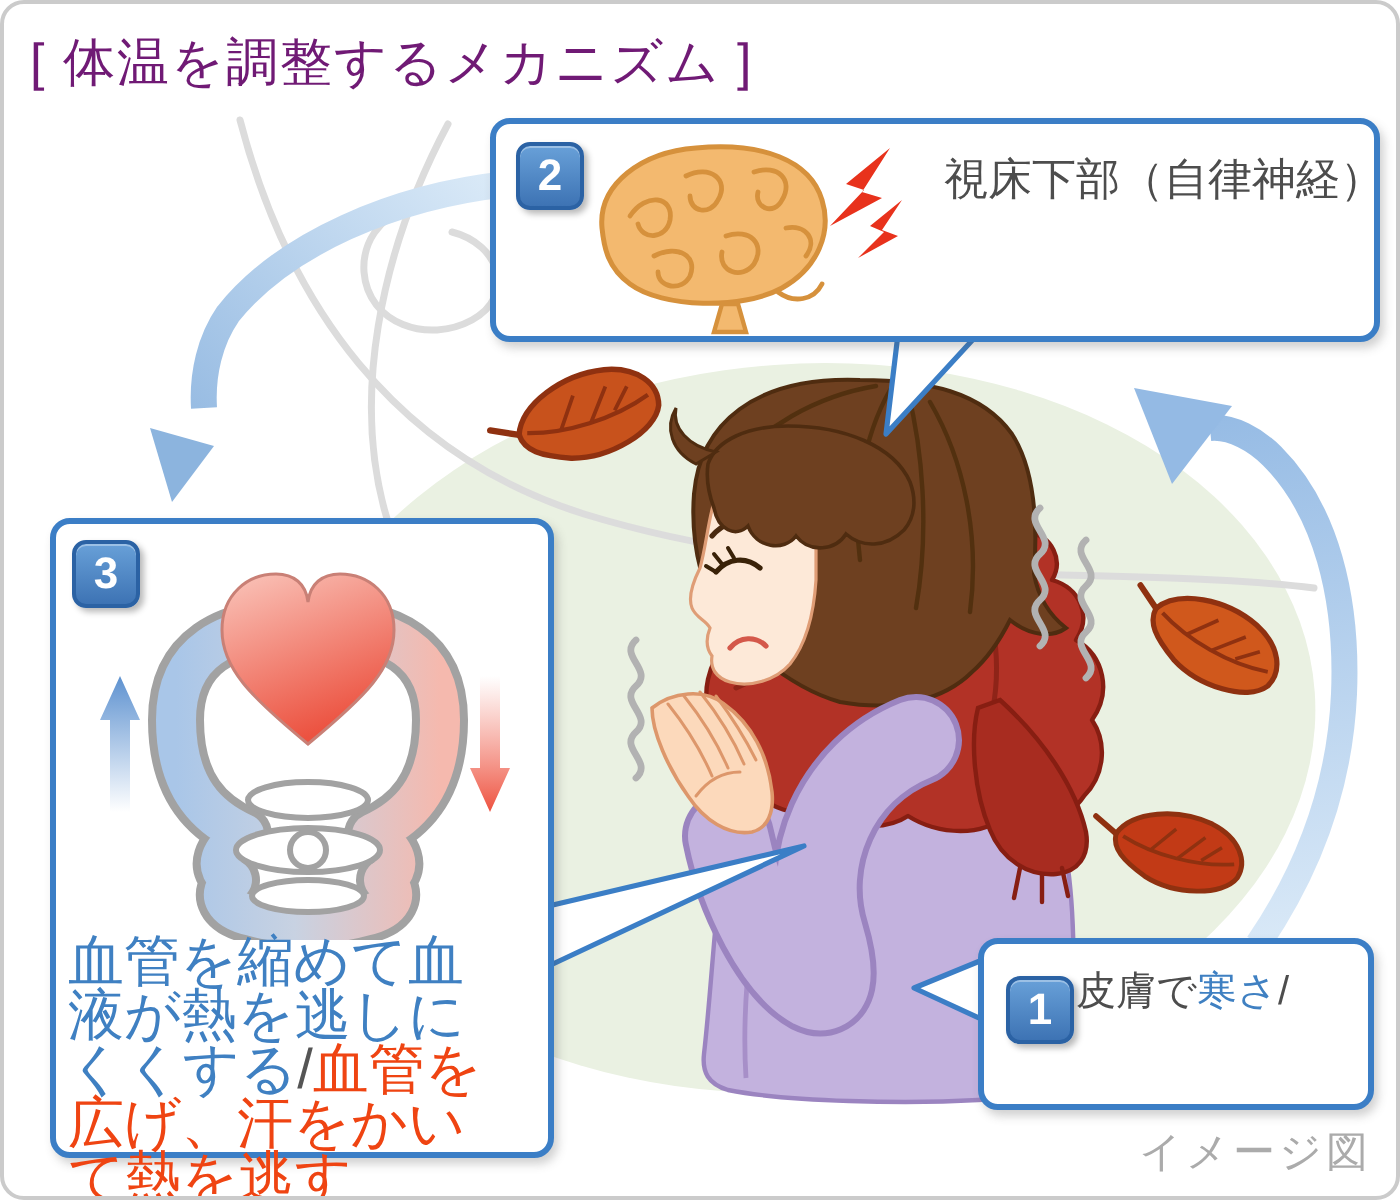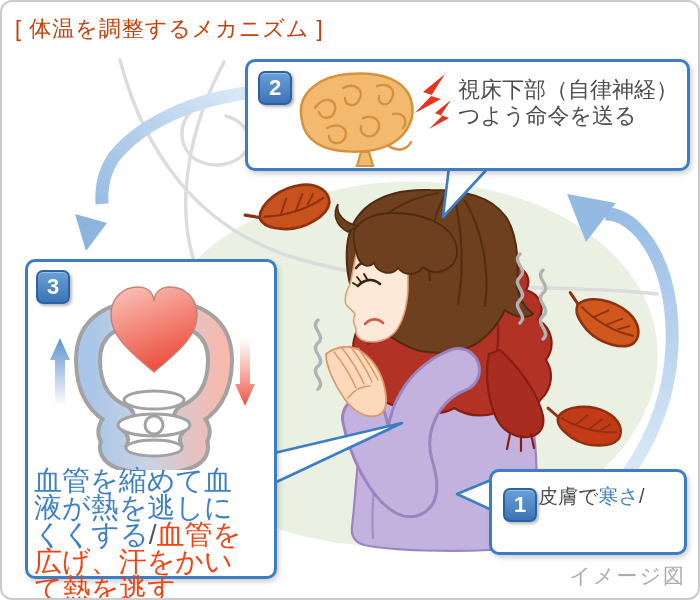--- a/index.html
+++ b/index.html
@@ -3,21 +3,21 @@
 <meta charset="utf-8">
 <style>
   html,body{margin:0;padding:0;background:#fff;}
   .stage{
     position:relative;width:700px;height:600px;box-sizing:border-box;
     border:2px solid #cbcbcb;border-radius:12px;background:#ffffff;
     font-family:"Liberation Sans","DejaVu Sans",sans-serif;overflow:hidden;
   }
   .scene{position:absolute;left:0;top:0;width:700px;height:600px;}
   .title{
-    position:absolute;left:13px;top:12px;font-size:22px;color:#c2410c;
+    position:absolute;left:13px;top:12px;font-size:26px;color:#701a75;
     letter-spacing:1px;white-space:nowrap;
   }
   .footer-note{
     position:absolute;right:12px;bottom:8px;font-size:21px;color:#ababab;
     letter-spacing:2px;
     text-align:right;
   }
   .box{
     position:absolute;box-sizing:border-box;background:#ffffff;
     border:3px solid #3b7ec6;border-radius:10px;
@@ -30,21 +30,21 @@
     position:absolute;width:34px;height:34px;box-sizing:border-box;
     border:2px solid #2b62a4;border-radius:7px;
     background:linear-gradient(180deg,#68a0d8 0%,#3d73b4 100%);
     box-shadow:2px 2px 3px rgba(0,0,0,0.28), inset 0 1px 0 rgba(255,255,255,0.35);
     color:#fff;font-size:22px;font-weight:bold;text-align:center;line-height:29px;
   }
   .badge-2{left:10px;top:9px;}
   .badge-3{left:8px;top:8px;}
   .badge-1{left:11px;top:16px;}
   .b2text{
-    position:absolute;left:210px;top:15px;width:228px;
+    position:absolute;left:224px;top:15px;width:228px;
     font-size:22px;line-height:26px;color:#4d4d4d;white-space:nowrap;
   }
   .b1text{
     position:absolute;left:46px;top:9px;width:140px;
     font-size:20px;line-height:31px;color:#4d4d4d;white-space:nowrap;
   }
   .b3text{
     position:absolute;left:6px;top:205px;width:222px;
     font-size:28px;line-height:27px;word-break:break-all;
   }
@@ -177,21 +177,20 @@
         <path d="M 100 48 C 110 46 116 54 110 62"></path>
         <path d="M 96 80 C 104 86 114 84 118 76"></path>
       </g>
       <g fill="#e8321c">
         <path d="M 152 8 L 130 26 L 139 29 L 122 47 L 148 33 L 138 30 Z"></path>
         <path d="M 158 34 L 142 47 L 149 50 L 136 63 L 156 52 L 148 49 Z"></path>
       </g>
     </svg>
     <div class="b2text">
       <div>視床下部（自律神経）</div>
-      <div>つよう命令を送る</div>
     </div>
   </div>
 
   <div class="box box3">
     <div class="badge badge-3">3</div>
     <svg class="heart-svg" width="246" height="198" viewBox="0 0 246 198">
       <defs>
         <linearGradient id="vg" gradientUnits="userSpaceOnUse" x1="60" y1="0" x2="192" y2="0">
           <stop offset="0" stop-color="#a9c6e8"></stop>
             <stop offset="0.45" stop-color="#c8d2e2"></stop>

